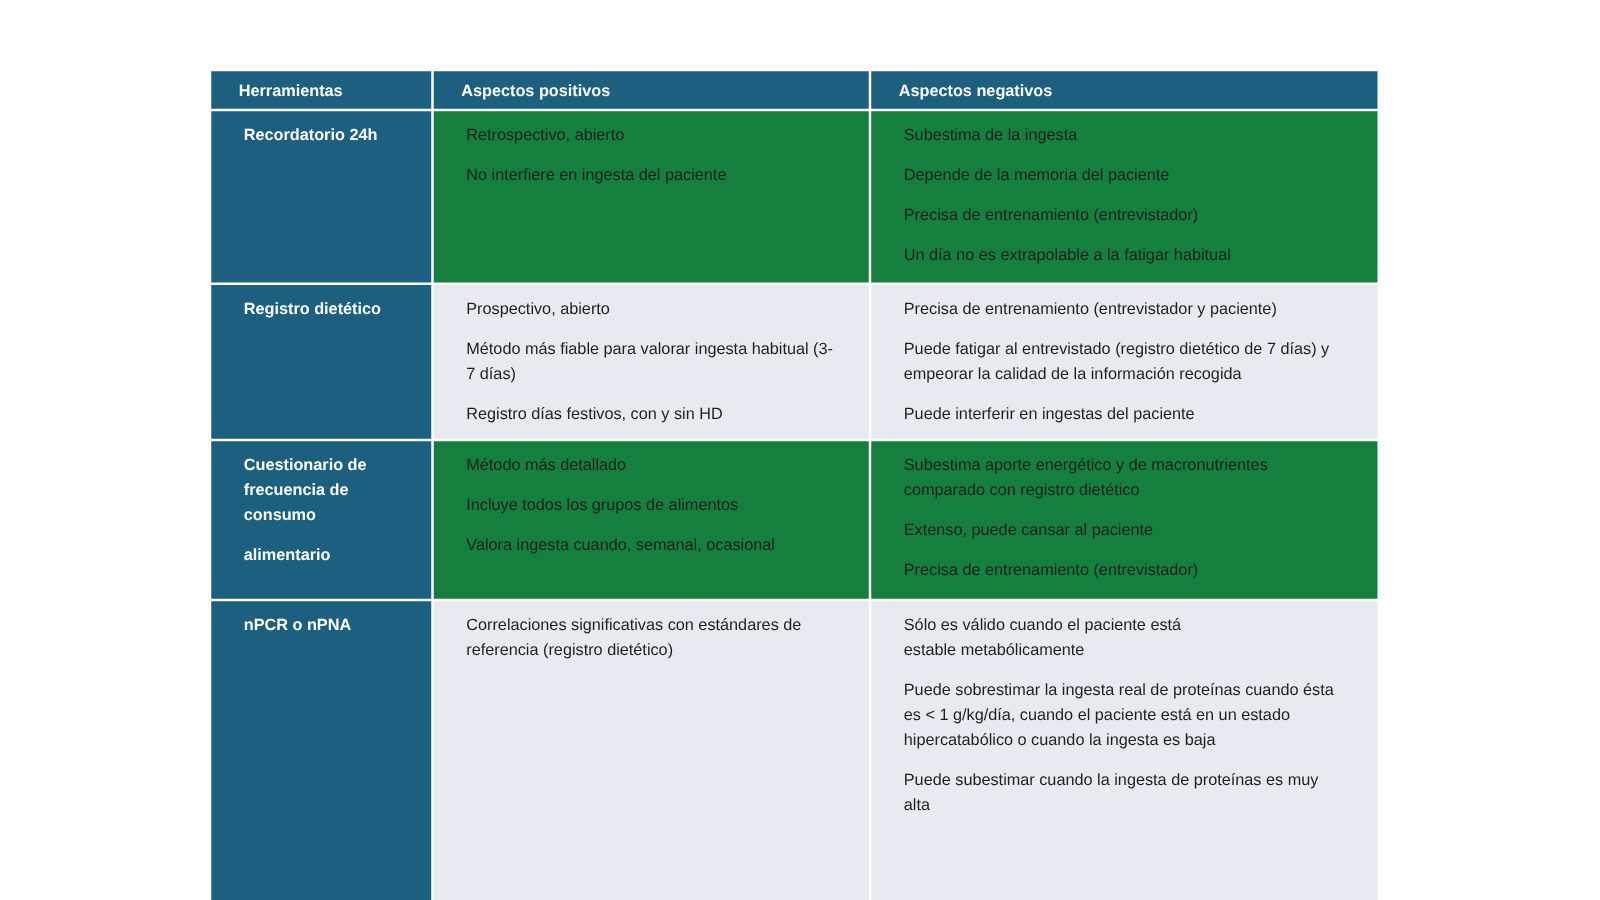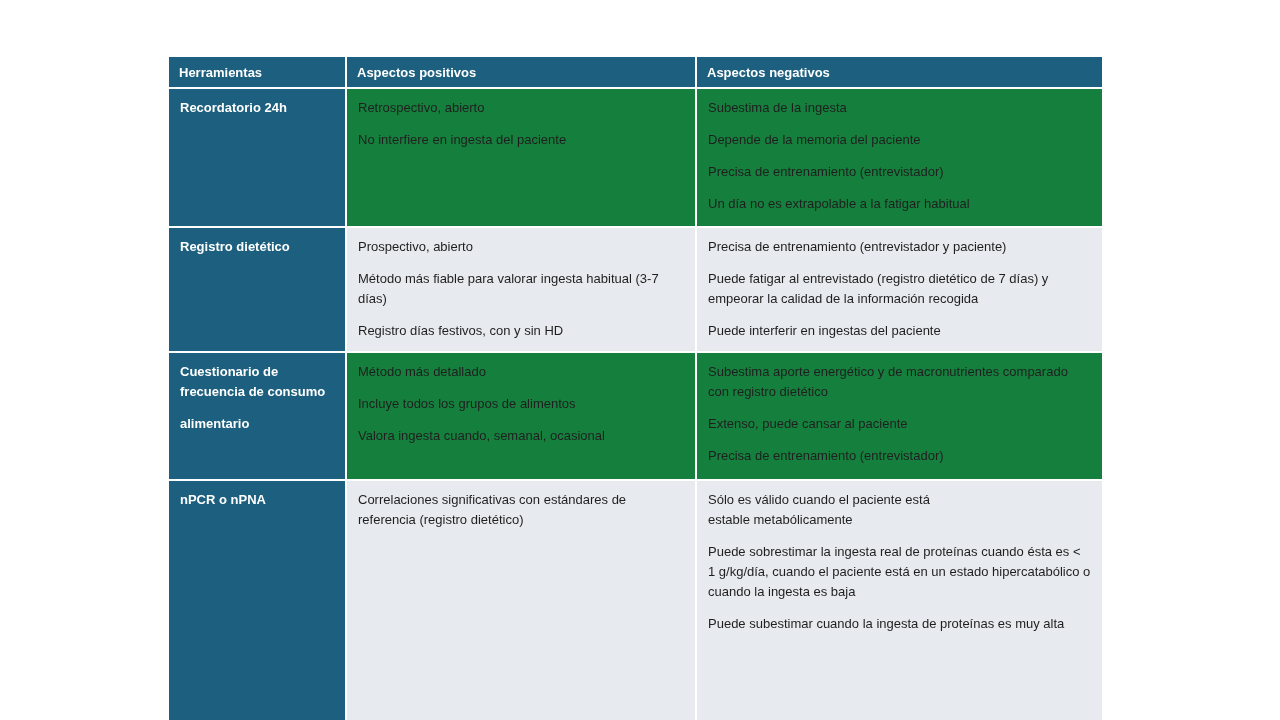--- a/index.html
+++ b/index.html
@@ -32,29 +32,29 @@
     border-collapse: separate;
     border-spacing: 2px;
     table-layout: fixed;
   }
   th {
     background: #1c5f7e;
     color: #ffffff;
     font-size: 13px;
     font-weight: bold;
     text-align: left;
-    padding: 7px 10px;
+    padding: 7px 22px;
     vertical-align: middle;
   }
   td {
     vertical-align: top;
     font-size: 13px;
     line-height: 1.55;
     color: #1f1f1f;
-    padding: 9px 11px;
+    padding: 9px 26px;
   }
   td.tool {
     background: #1c5f7e;
     color: #ffffff;
     font-weight: bold;
   }
   tr.band-a td.body { background: #15803d; }
   tr.band-b td.body { background: #e7eaee; }
   td p {
     margin: 0 0 12px 0;

